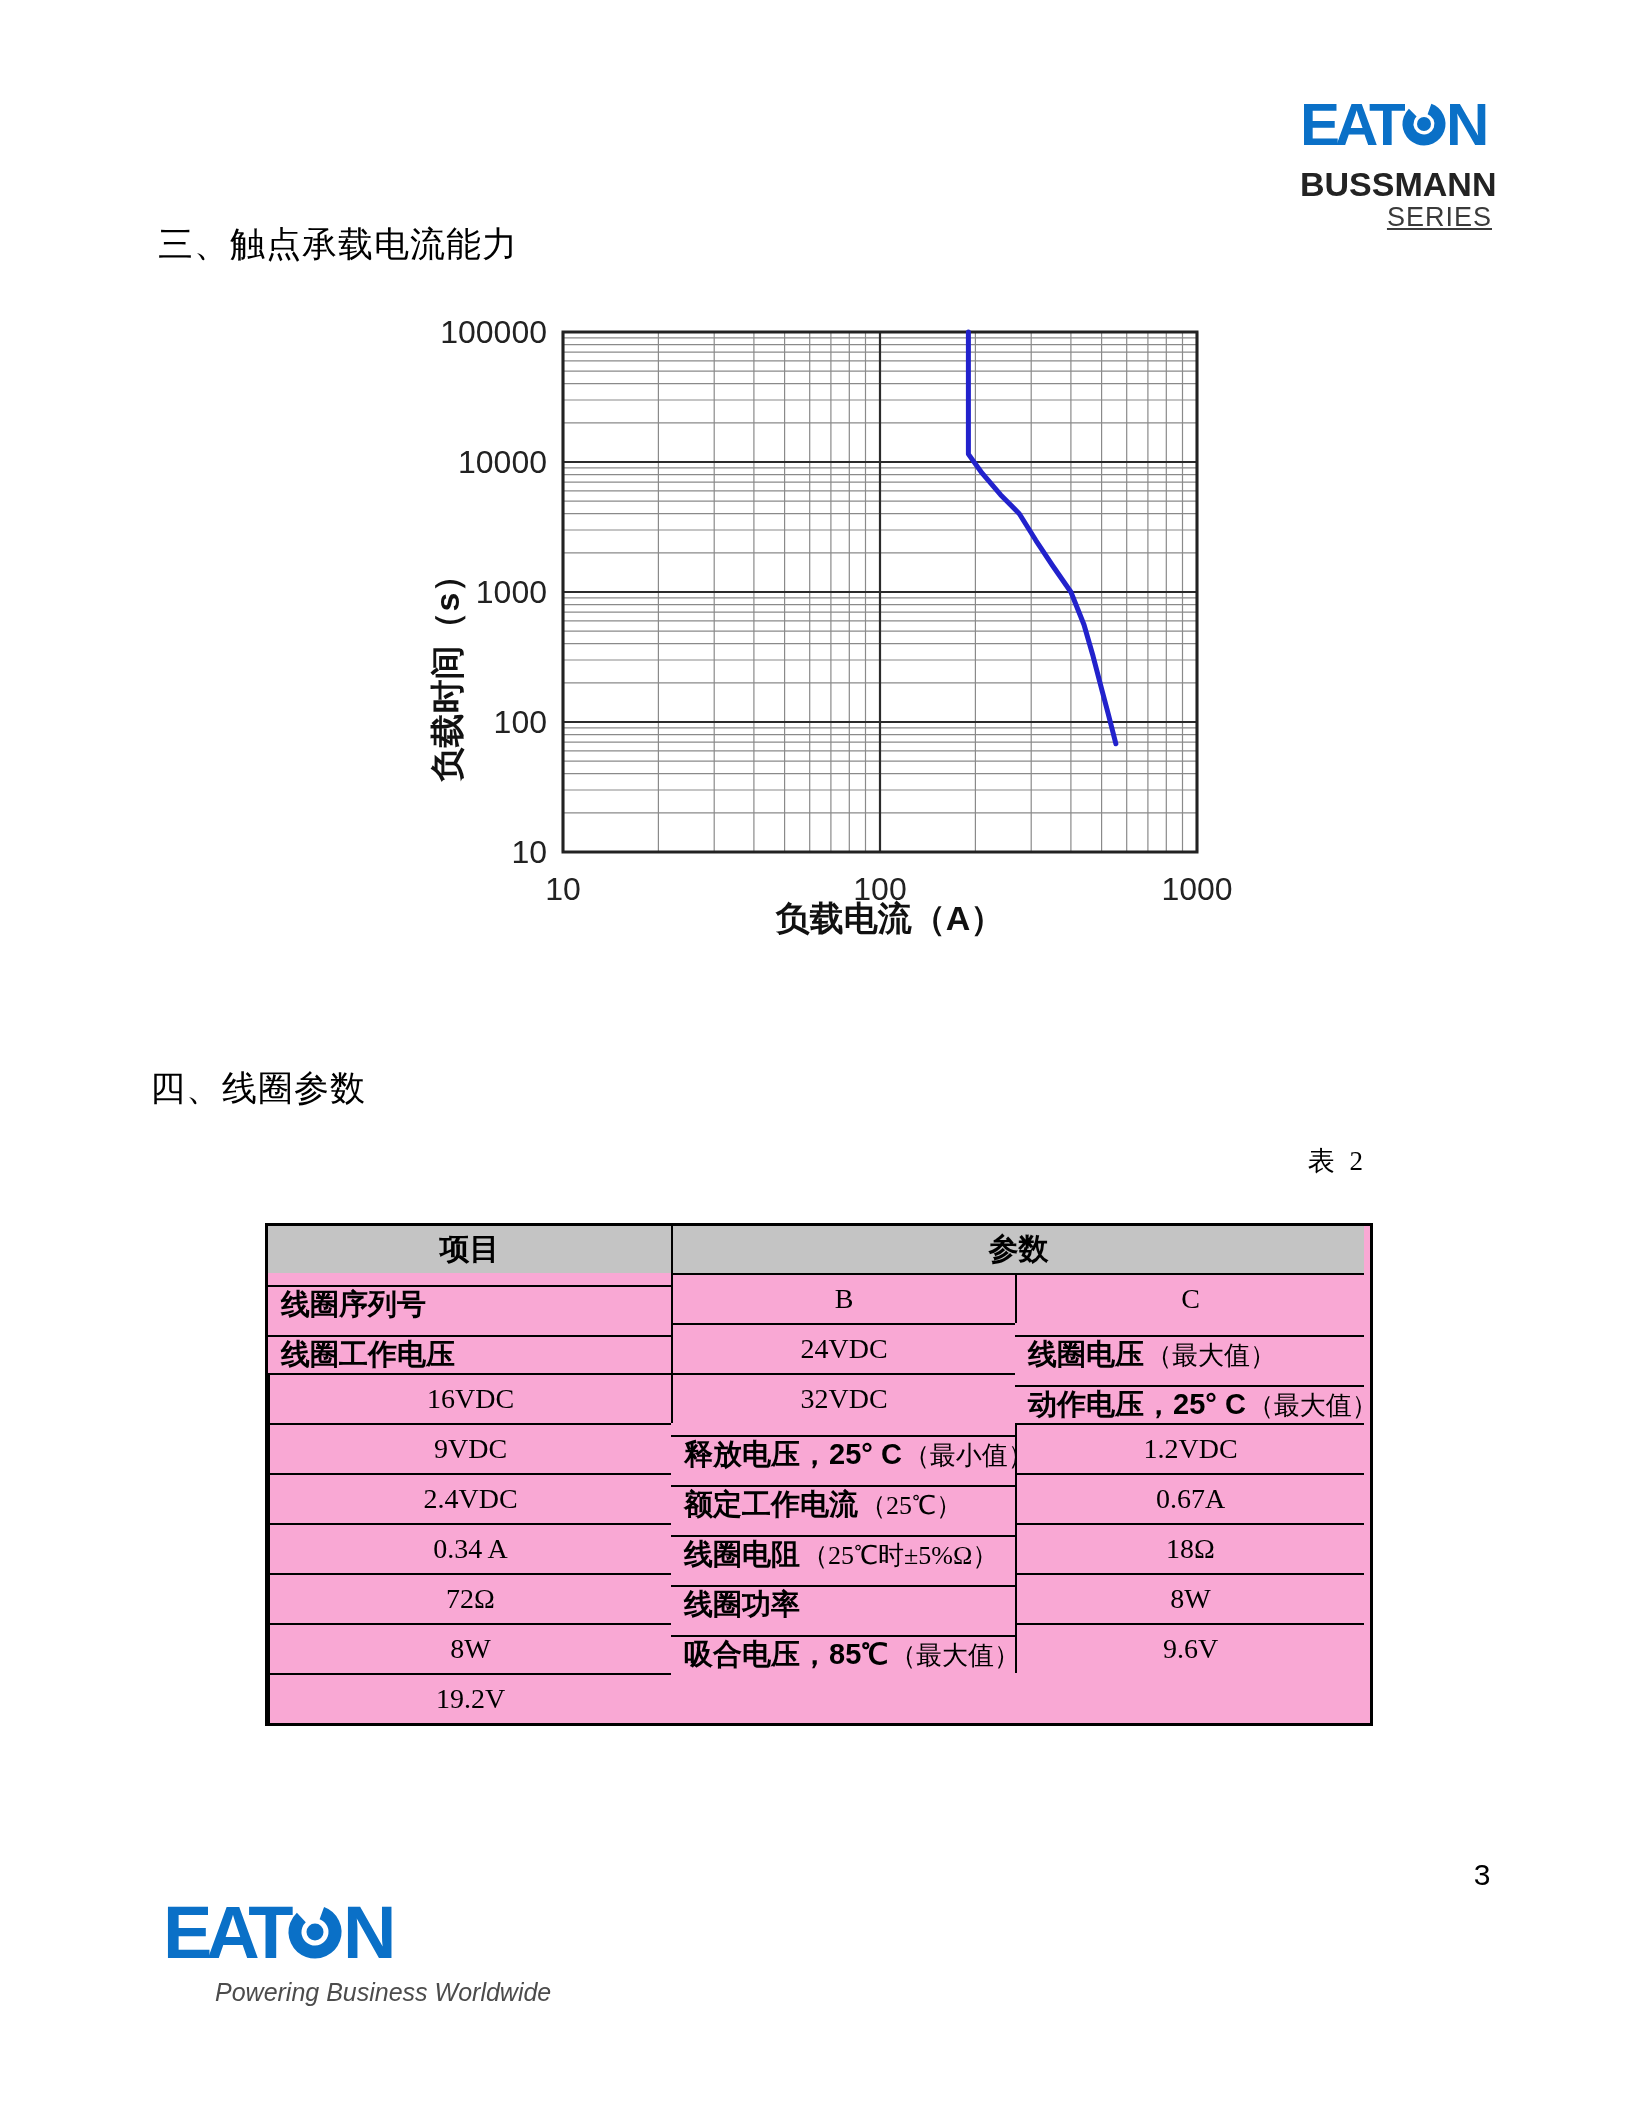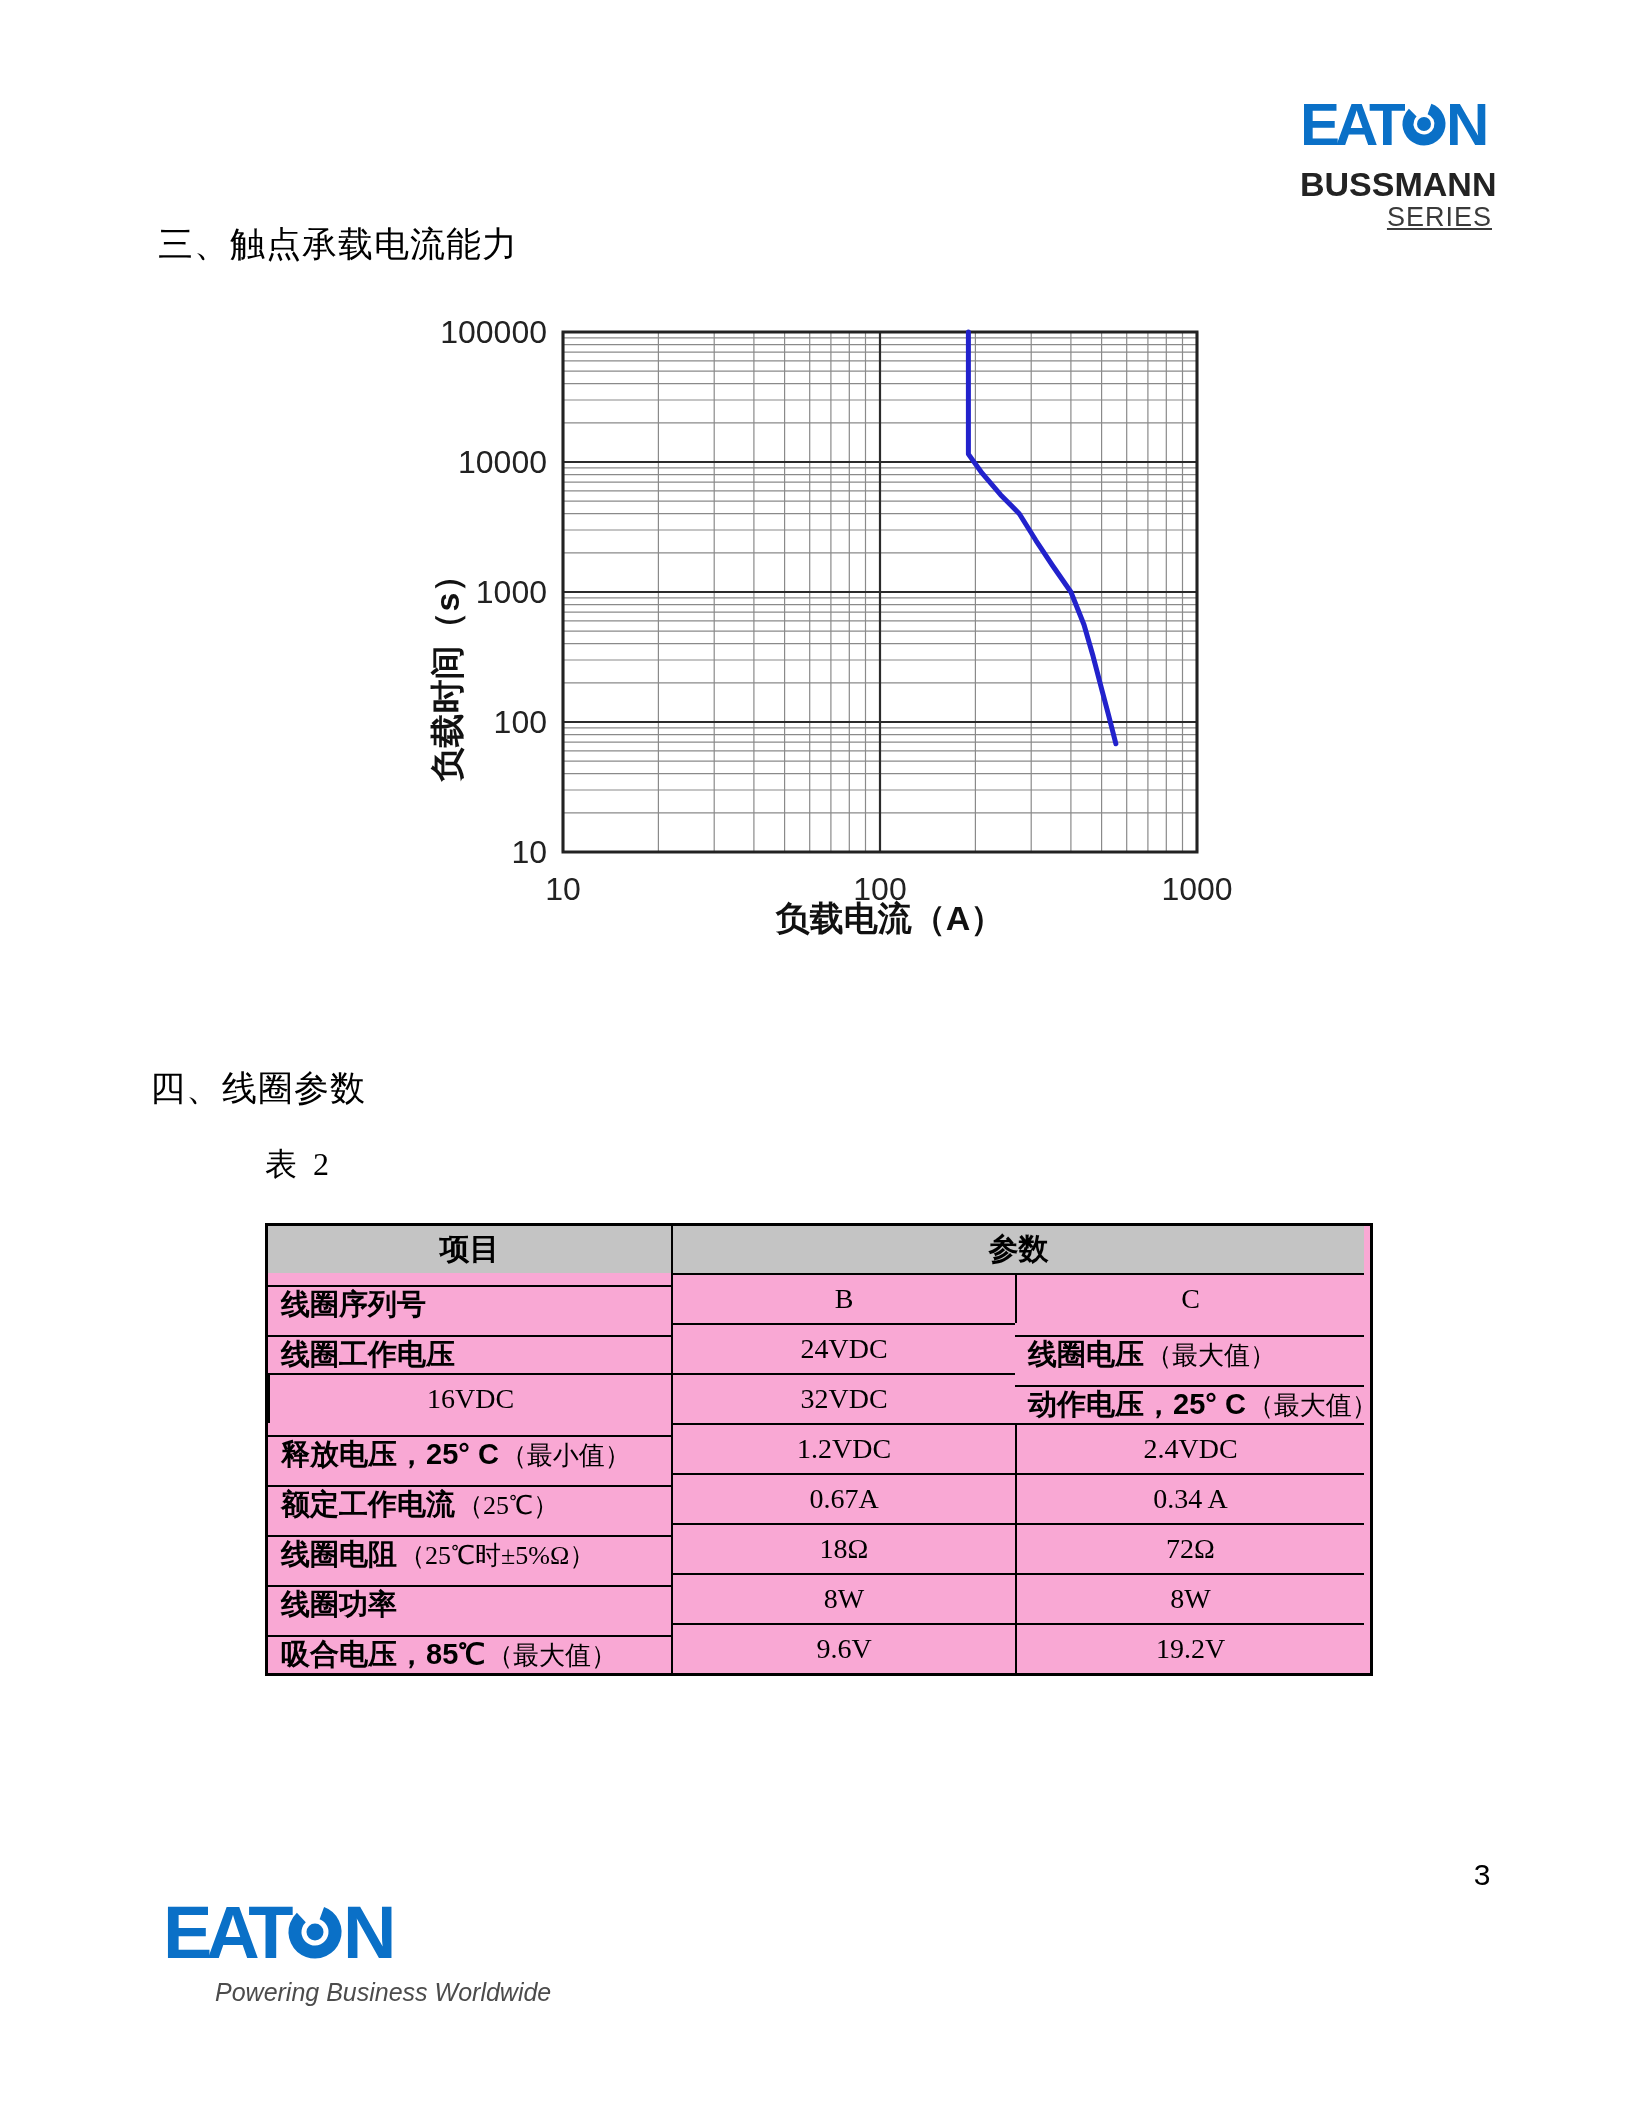--- a/index.html
+++ b/index.html
@@ -27,22 +27,22 @@
   }
   .sec3{left:158px;top:224px;}
   .sec4{left:150px;top:1068px;}
 
   
   .chart-wrap{left:370px;top:295px;width:880px;height:680px;}
   .tick{font:400 32px "Liberation Sans",sans-serif;fill:#222;}
   .axis-title{font:700 34px "Liberation Sans",sans-serif;fill:#111;}
 
   
-  .tbl-caption{left:265px;top:1143px;width:1102px;text-align:left;
-    font-size:32px;font-family:"Liberation Serif",serif;letter-spacing:4px;}
+  .tbl-caption{left:265px;top:1143px;width:1102px;text-align:right;
+    font-size:27px;font-family:"Liberation Serif",serif;letter-spacing:4px;}
 
   
   .coil-table{
     left:265px;top:1223px;width:1102px;border:3px solid #000;background:#f9a8d4;
     display:grid;grid-template-columns:403px 344px 349px;grid-template-rows:47px;
     grid-auto-rows:50px;box-sizing:content-box;
   }
   .cell{display:flex;align-items:center;box-sizing:border-box;}
   .cell.bt{border-top:2px solid #000;}
   .cell.bl{border-left:2px solid #000;}
@@ -185,20 +185,21 @@
     <span class="nm">线圈电压</span>
       <span class="nt">（最大值）</span>
   </div>
   <div class="cell bt bl val">16VDC</div>
   <div class="cell bt bl val">32VDC</div>
 
   <div class="cell bt lbl">
     <span class="nm">动作电压，25° C</span>
       <span class="nt">（最大值）</span>
   </div>
+  <div class="cell bt bl val">9VDC</div>
 
   <div class="cell bt lbl">
     <span class="nm">释放电压，25° C</span>
       <span class="nt">（最小值）</span>
   </div>
   <div class="cell bt bl val">1.2VDC</div>
   <div class="cell bt bl val">2.4VDC</div>
 
   <div class="cell bt lbl">
     <span class="nm">额定工作电流</span>

